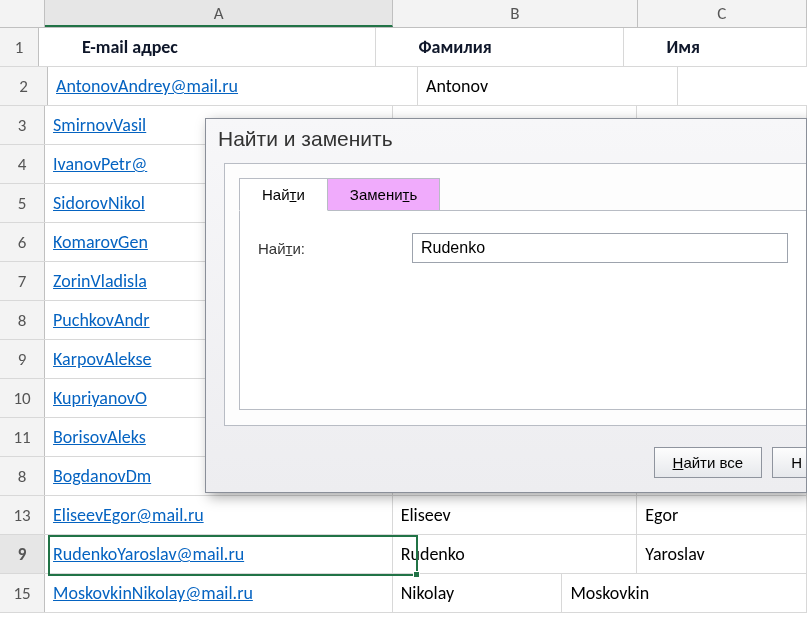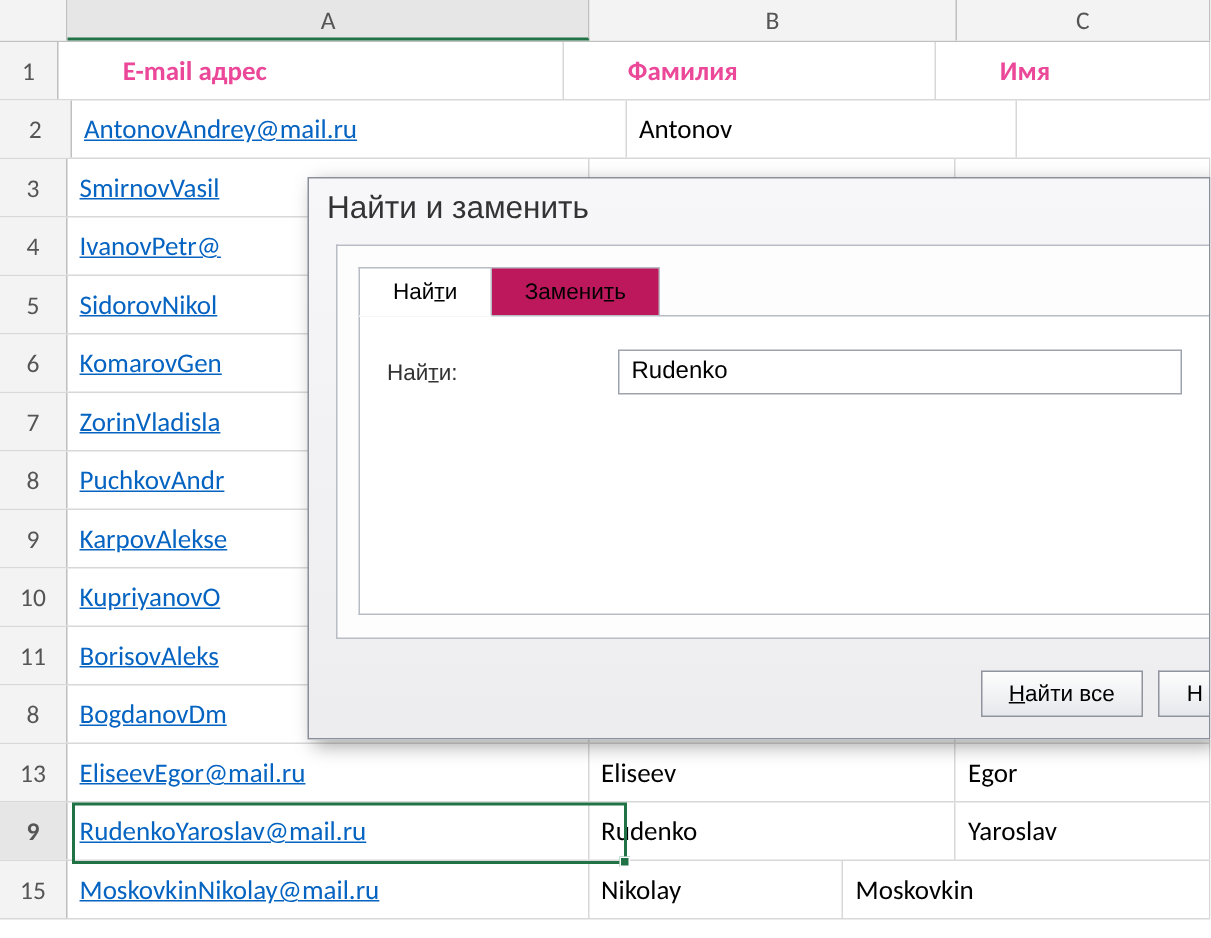--- a/index.html
+++ b/index.html
@@ -62,21 +62,21 @@
     }
     .cell {
       border-right: 1px solid #d8d8d8;
       padding: 0 8px;
       line-height: 39px;
       white-space: nowrap;
       overflow: hidden;
     }
     .cell.header-cell {
       font-weight: bold;
-      color: #ec4899;
+      color: #0f172a;
       margin-left: 35px;
     }
     .cell.link {
       color: #0563c1;
       text-decoration: underline;
     }
     .cell-A { width: 370px; }
     .cell-B { width: 260px; }
     .cell-C { width: 180px; }
 
@@ -128,21 +128,21 @@
     }
     .tabs {
       display: flex;
       margin: 14px 0 0 14px;
       position: relative;
       text-align: right;
     }
     .tab {
       padding: 7px 22px;
       border: 1px solid #b8bcc4;
-      background: #be185d;
+      background: #f0abfc;
       cursor: pointer;
       font-size: 15px;
       margin-right: -1px;
       position: relative;
     }
     .tab.active {
       background: #fff;
       border-bottom: 1px solid #fff;
       z-index: 2;
     }

